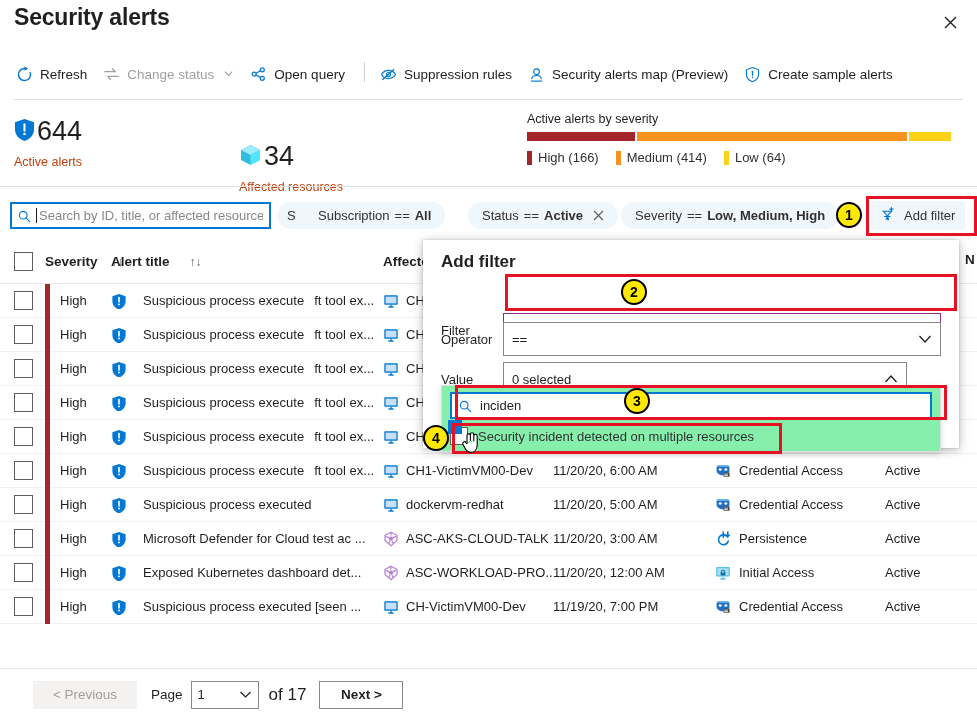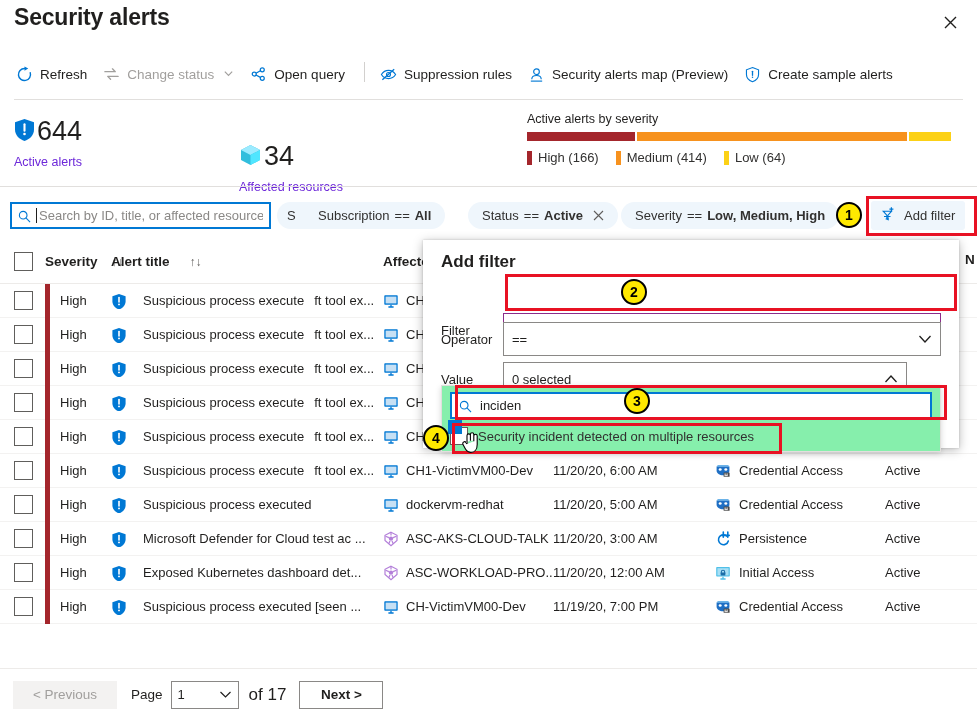--- a/index.html
+++ b/index.html
@@ -46,21 +46,21 @@
   }
   .hr-line {
     position: absolute; left: 14px; top: 99px; width: 949px; height: 1px;
     background: #e1dfdd;
   }
 
   
   .stat { position: absolute; }
   .stat-row { display: flex; gap: 2px; }
   .stat-num { font-size: 27px; font-weight: normal; color: #201f1e; line-height: 1; }
-  .stat-lbl { font-size: 12.5px; color: #6d28d9; margin-top: 9px; }
+  .stat-lbl { font-size: 12.5px; color: #c2410c; margin-top: 9px; }
 
   .sev-block { position: absolute; left: 527px; top: 112px; width: 428px; }
   .sev-title { font-size: 12.5px; color: #201f1e; margin-bottom: 6px; }
   .sev-bar { display:flex; height: 9px; width: 424px; gap: 2px; }
   .sev-legend { display: flex; align-items: center; margin-top: 9px; gap: 17px; }
   .sev-leg-item { display:flex; align-items:center; gap:6px; font-size: 13px; color:#323130; }
   .sev-swatch { width: 5px; height: 14px; display:block; }
 
   .hr-line2 {
     position: absolute; left: 0px; top: 186px; width: 977px; height: 1px;
@@ -192,21 +192,21 @@
   .blue-tab {
     position:absolute; left: 6px; top: -1px; width: 14px; height: 14px;
     background:#0078d4;
   }
   .cursor-hand { position:absolute; left: 462px; top: 431px; z-index: 70; }
 
   
   .footer-rule {
     position:absolute; left: 0; top: 668px; width: 977px; height:1px; background:#edebe9;
   }
-  .footer { position:absolute; left: 0; top: 674px; width: 977px; height: 41px; display:flex; align-items:center; }
+  .footer { position:absolute; left: 0; top: 674px; width: 977px; height: 41px; display:flex; align-items:center;padding-left:20px; }
   .btn-prev {
     margin-left: 13px; height: 28px; min-width: 104px;
     background:#f3f2f1; color:#a19f9d; border: none;
     font-size: 13.5px; font-family:"Liberation Sans", sans-serif;
     display:flex; align-items:center; justify-content:center; cursor: default;
   }
   .pg-label { margin-left: 14px; font-size: 13.5px; color:#201f1e; }
   .pg-select {
     margin-left: 8px; height: 28px; width: 68px; border:1px solid #8a8886;
     background:#fff; display:flex; align-items:center; padding: 0 6px;

